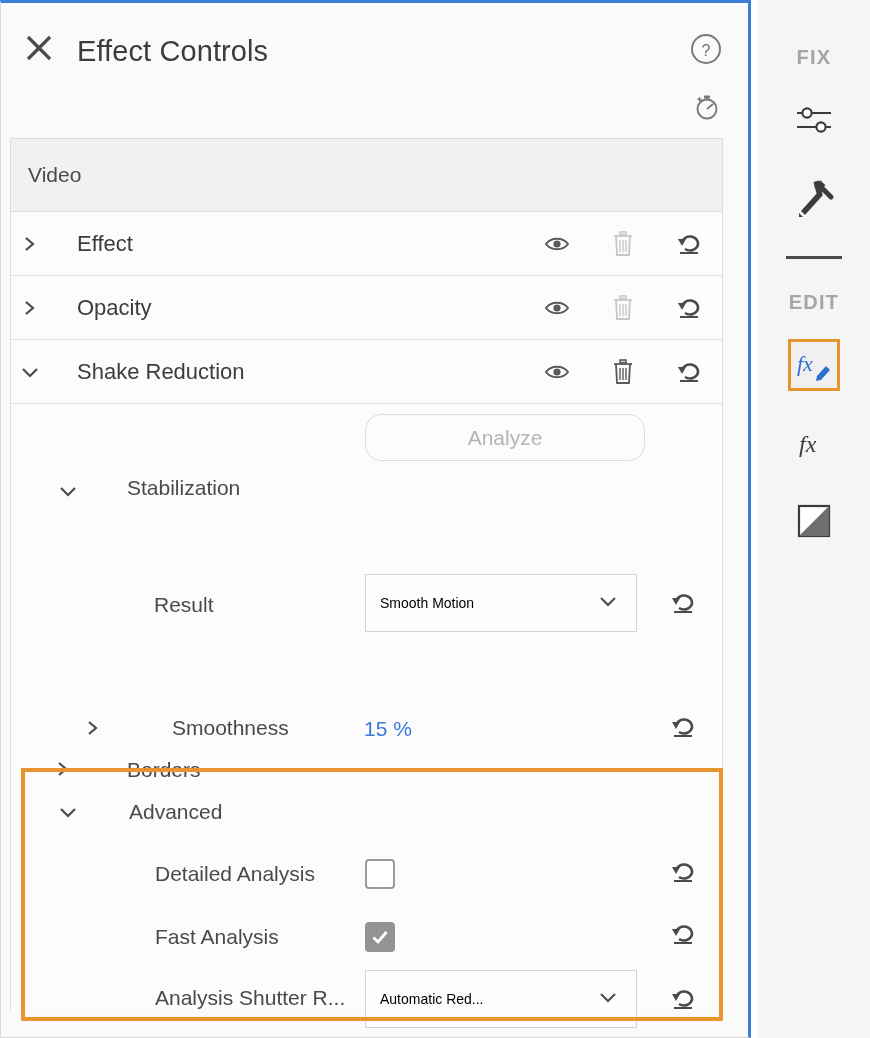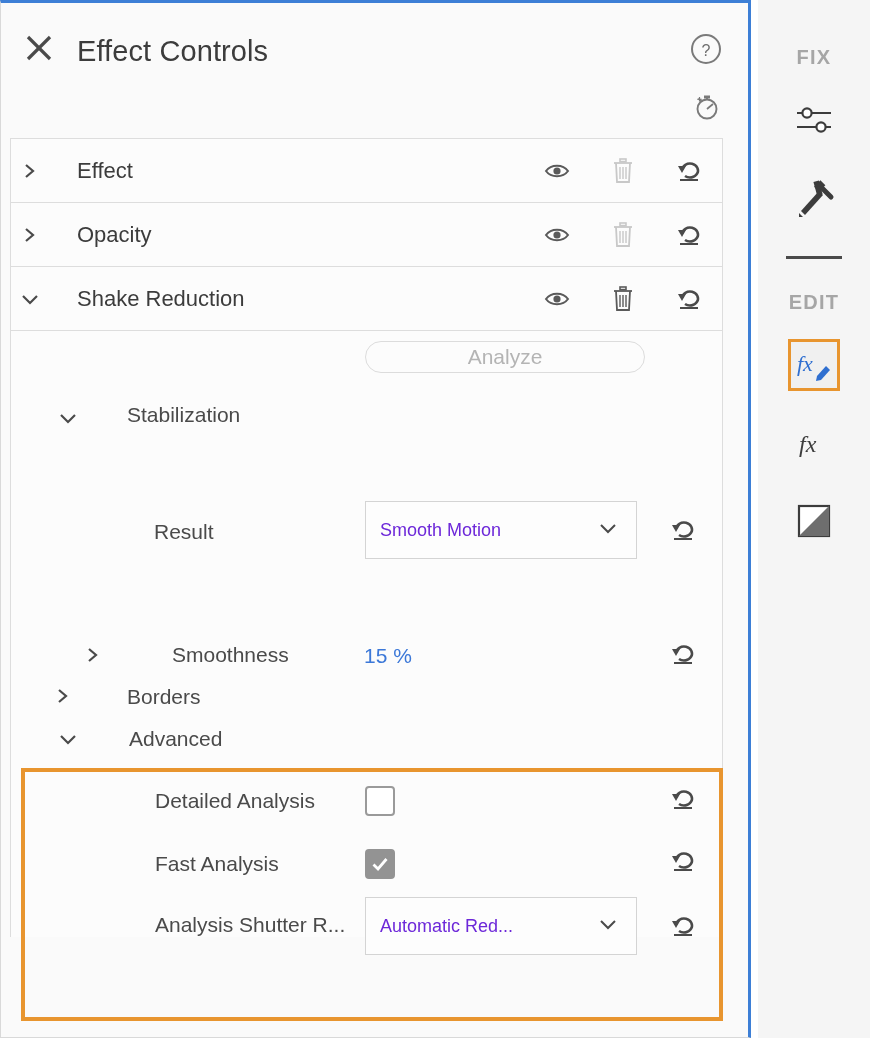--- a/index.html
+++ b/index.html
@@ -102,21 +102,21 @@
   
   .effect-body {
     position: relative;
     border-right: 1px solid #dddddd;
     background: #fcfcfc;
     padding-bottom: 2px;
   }
 
   .btn-pill {
     position: absolute;
-    left: 354px; width: 280px; height: 32px;
+    left: 354px; width: 280px; height: 47px;
     border: 1px solid #dcdcdc; border-radius: 16px;
     background: #fcfcfc;
     color: #b4b4b4; font-size: 21px;
     display: flex; justify-content: center; align-items: center;
     cursor: default;
   }
 
   .prop-row { position: relative; height: 62px; }
   .prop-label {
     position: absolute;
@@ -134,21 +134,21 @@
   }
 
   .select-box {
     position: absolute;
     border: 1px solid #d4d4d4;
     background: #fdfdfd;
     display: flex; align-items: center;
     cursor: pointer;
   }
   .select-box .sel-text {
-    font-size: 18px; color: #6d28d9;
+    font-size: 14px; color: #000000;
     margin-left: 14px; white-space: nowrap;
   }
   .select-box .sel-chev {
     position: absolute; right: 17px;
   }
 
   .value-blue { font-size: 21px; color: #3c78d8; }
 
   
   .cbox {
@@ -231,20 +231,23 @@
           <line x1="15" y1="7" x2="15" y2="9" stroke="#7a7a7a" stroke-width="1.8"></line>
           <line x1="6.5" y1="7.5" x2="9.5" y2="10" stroke="#7a7a7a" stroke-width="1.6"></line>
           <line x1="7.5" y1="6" x2="7.5" y2="10.5" stroke="#7a7a7a" stroke-width="1.2"></line>
           <line x1="5.3" y1="8.3" x2="9.7" y2="8.3" stroke="#7a7a7a" stroke-width="1.2"></line>
         </svg>
       </span>
     </div>
 
     <div class="list-area">
 
+      <div class="group-header">
+        <span class="label">Video</span>
+      </div>
 
       <div class="effect-row">
         <span class="twisty">
           <svg width="16" height="20" viewBox="0 0 16 20">
             <polyline points="4,4 11,10 4,16" fill="none" stroke="#4a4a4a" stroke-width="2.2"></polyline>
           </svg>
         </span>
         <span class="name">Effect</span>
         <span class="actions">
           <span class="act">

